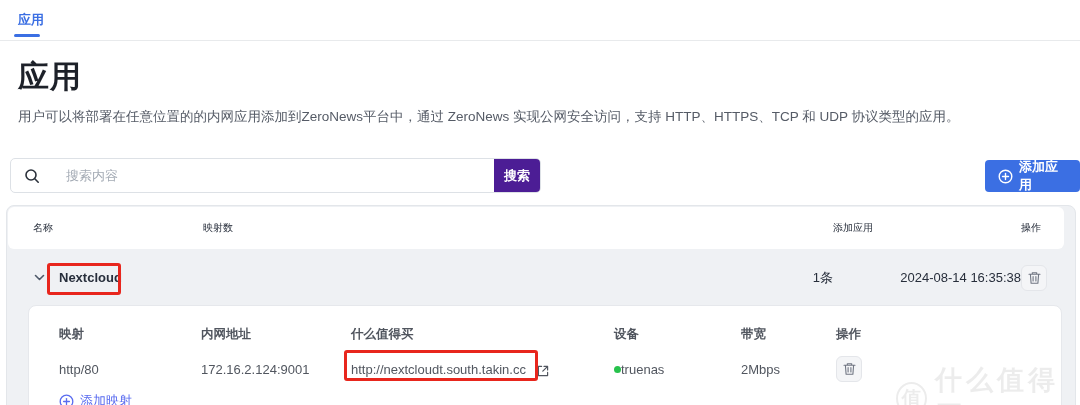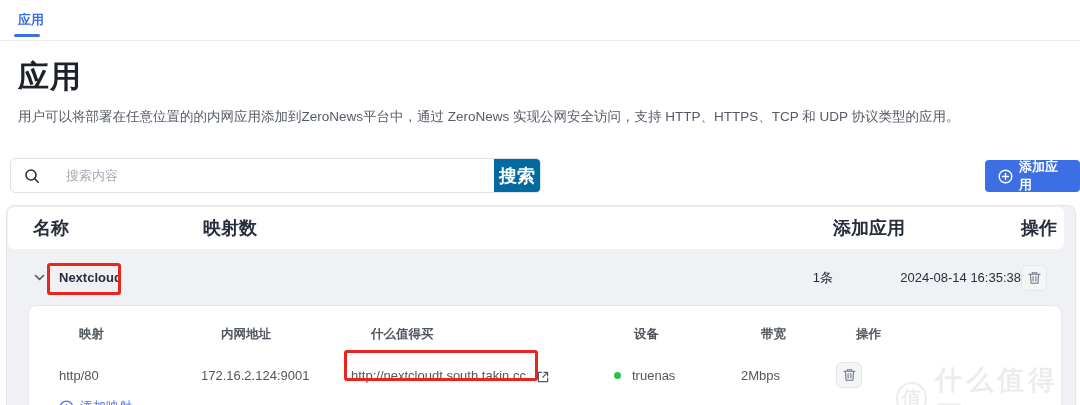--- a/index.html
+++ b/index.html
@@ -25,56 +25,56 @@
                 font-weight:800; color:#1d2129; letter-spacing:1px; }
   .page-desc  { position:absolute; left:18px; top:108px; font-size:13.5px;
                 color:#555b66; }
 
   
   .search-box { position:absolute; left:10px; top:158px; width:531px; height:35px;
                 display:flex; align-items:stretch; border:1px solid #dde1e6;
                 border-radius:5px; background:#fff; overflow:hidden; }
   .search-input-area { flex:1; display:flex; align-items:center; gap:26px; padding-left:13px; }
   .search-placeholder { font-size:13px; color:#a3aab4; }
-  .search-btn { width:46px; background:#0369a1; color:#fff; font-size:18px; font-weight:600;
+  .search-btn { width:46px; background:#4c1d95; color:#fff; font-size:13px; font-weight:600;
                 display:flex; align-items:center; justify-content:center; cursor:pointer;margin-left:24px; }
   .add-app-btn { position:absolute; left:985px; top:160px; height:31px; padding:16px 13px;
                  background:#3b6fe3; border-radius:4px; color:#fff; font-size:13px;
                  font-weight:600; display:flex; align-items:center; gap:6px; cursor:pointer; }
 
   
   .table-card { position:absolute; left:6px; top:205px; width:1070px; height:220px;
                 background:#eff1f4; border:1px solid #e3e6ea; border-radius:8px; }
   .table-header-row { position:absolute; left:8px; top:207px; width:1056px; height:42px;
                 background:#fff; border-radius:6px; display:grid;
                 grid-template-columns:170px 630px 188px 1fr; align-items:center;
                 padding-left:25px; }
-  .th { font-size:18px; font-weight:700; color:#272e3b; }
+  .th { font-size:10px; font-weight:400; color:#272e3b; }
   .app-row { position:absolute; left:8px; top:249px; width:1056px; height:57px;
              display:grid; grid-template-columns:170px 630px 188px 1fr;
              align-items:center; padding-left:25px;text-align:right; }
   .cell { font-size:13px; color:#272e3b; }
   .name-cell { display:flex; align-items:center; gap:13px; }
   .app-name { font-weight:600; color:#272e3b; }
   .icon-btn { width:26px; height:26px; background:#f4f5f7; border:1px solid #e4e6ea;
               border-radius:6px; display:flex; align-items:center; justify-content:center;
               cursor:pointer; }
 
   
   .mapping-panel { position:absolute; left:28px; top:305px; width:1034px; height:110px;
                    background:#fff; border:1px solid #e6e8ec; border-radius:8px 8px 0 0;
                    padding:18px 0 0 30px; }
   .mgrid { display:grid; grid-template-columns:142px 150px 263px 127px 95px 1fr;
            align-items:center; }
-  .m-headers { height:20px;margin-left:20px; }
+  .m-headers { height:20px; }
   .mh { font-size:12.5px; font-weight:700; color:#51565f; }
-  .m-row { margin-top:17px; height:28px; }
+  .m-row { margin-top:11px; height:28px; }
   .mv { font-size:13px; color:#51565f; }
   .url-cell { display:flex; align-items:flex-end; gap:11px; }
-  .device-cell { display:flex; align-items:center; gap:11px; }
+  .device-cell { display:flex; align-items:center; gap:0; }
   .dot { width:7px; height:7px; border-radius:50%; background:#27c24c; }
   .add-mapping { margin-top:9px; display:inline-flex; align-items:center; gap:6px;
                  color:#5a6cf0; font-size:13px; cursor:pointer; }
 
   
   .annotation { position:absolute; border:3px solid #e8261d; border-radius:3px;
                 pointer-events:none; }
   .anno-name { left:47px; top:263px; width:74px; height:32px; }
   .anno-url  { left:344px; top:350px; width:194px; height:31px; }
 

